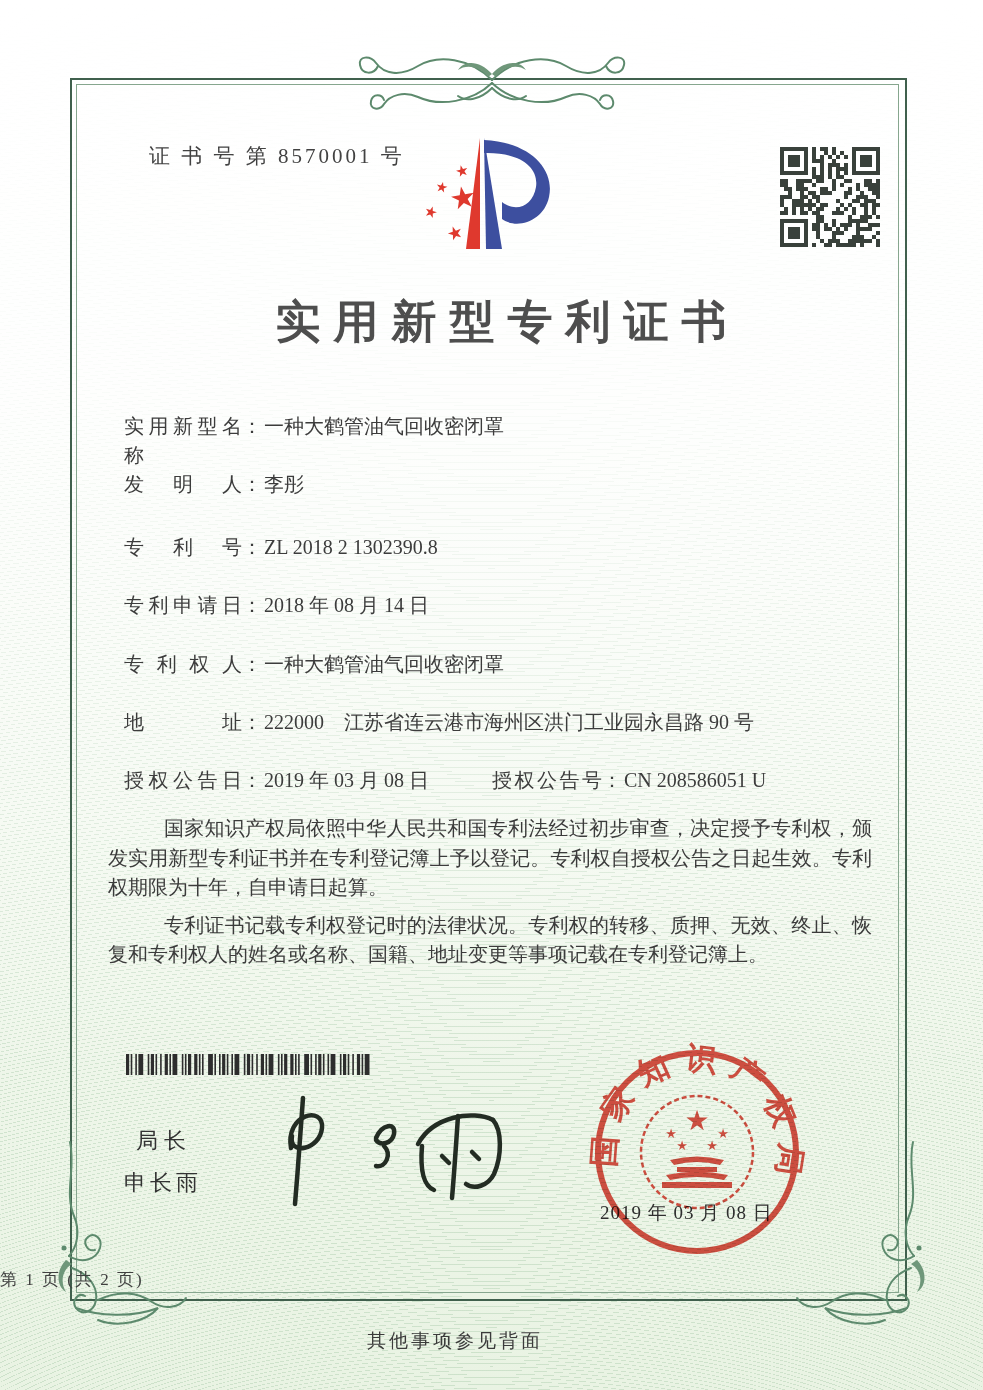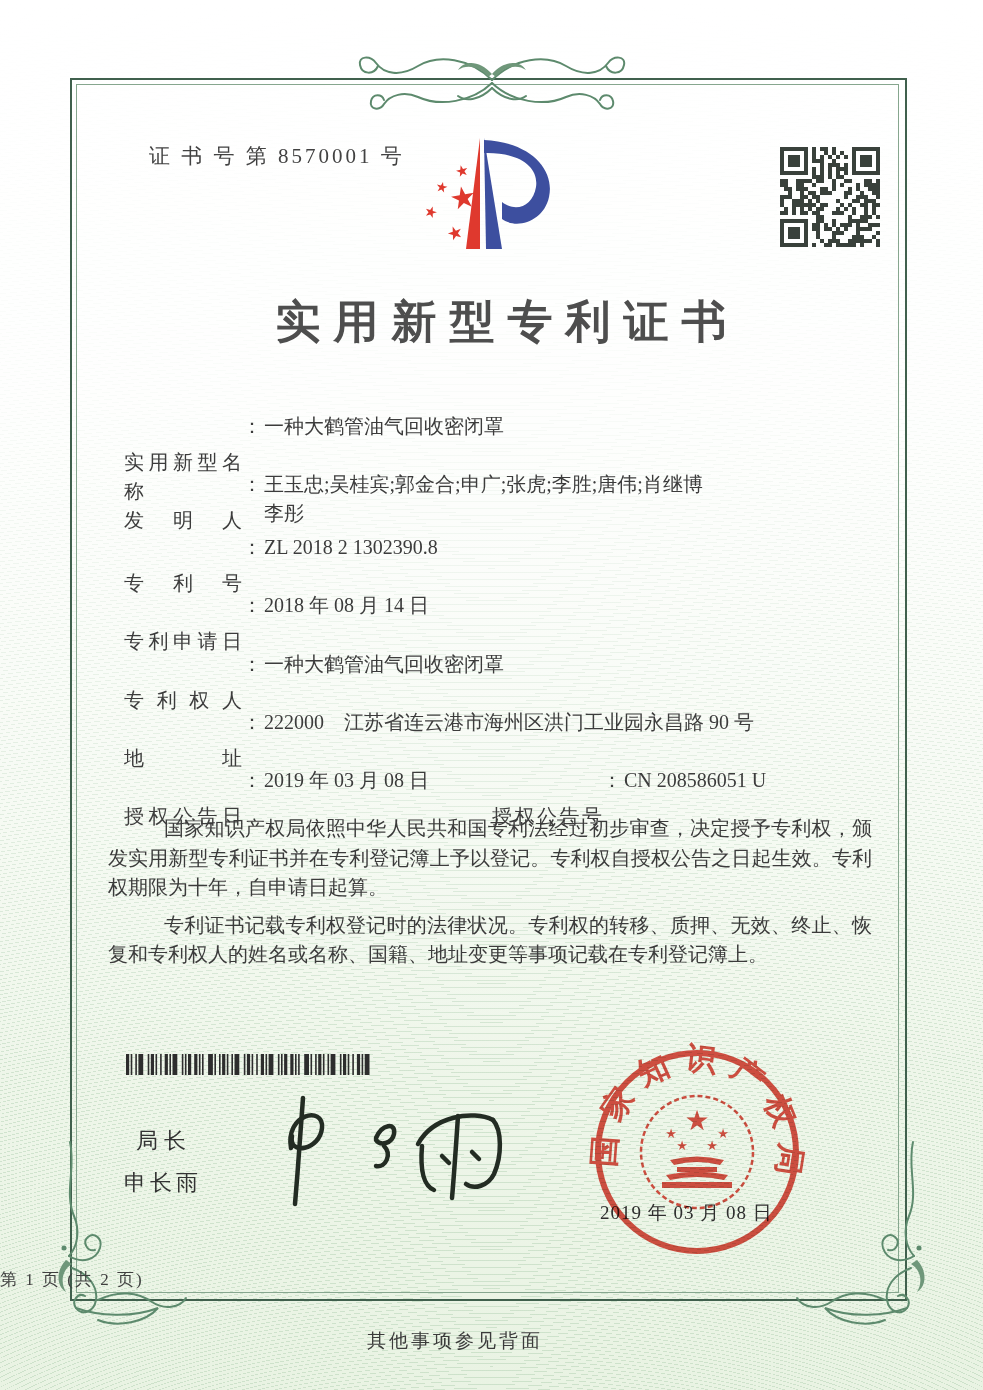--- a/index.html
+++ b/index.html
@@ -15,21 +15,21 @@
   .frame-inner{position:absolute;left:76px;top:84px;width:821px;height:1207px;border:1px solid #86a68e;}
   .orn{position:absolute;pointer-events:none;}
   .orn path{fill:none;stroke:#5d8a6d;stroke-width:2;stroke-linecap:round;}
   .orn .lf{fill:#6f977a;stroke:none;}
   .cert-no{position:absolute;left:106px;top:142px;font-size:21px;letter-spacing:3px;color:#424242;margin-left:43px;}
   .logo{position:absolute;left:405px;top:126px;}
   .qr{position:absolute;left:780px;top:147px;width:100px;height:100px;}
   .title{position:absolute;left:0;top:292px;width:983px;text-align:center;font-size:45px;font-weight:700;
          letter-spacing:13px;color:#4e4e4e;padding-left:16px;}
   .row{position:absolute;left:124px;font-size:20px;color:#3c3c3c;display:flex;line-height:29px;}
-  .lab{display:inline-block;width:118px;text-align:justify;text-align-last:justify;margin-top:36px;}
+  .lab{display:inline-block;width:118px;text-align:justify;text-align-last:justify;}
   .colon{display:inline-block;width:22px;}
   .val{white-space:nowrap;}
   .val2{line-height:29px;}
   .grant2{position:absolute;left:368px;top:0;display:flex;}
   .grant2 .lab{width:110px;}
   .paras{position:absolute;left:100px;top:806px;width:780px;font-size:20px;line-height:29.5px;
          text-align:justify;color:#3b3b3b;}
   .paras p{margin:8px;text-indent:2.8em;}
   .barcode{position:absolute;left:126px;top:1054px;}
   .signer-title{position:absolute;left:124px;top:1126px;font-size:22px;letter-spacing:6px;color:#333;margin-left:12px;}
@@ -328,21 +328,20 @@
   <div class="row" style="top:412px">
     <span class="lab">实用新型名称</span>
       <span class="colon">：</span>
       <span class="val">一种大鹤管油气回收密闭罩</span>
   </div>
 
   <div class="row" style="top:470px">
     <span class="lab">发明人</span>
       <span class="colon">：</span>
     <span class="val" style="white-space:normal">
-      <div class="val2">王玉忠;吴桂宾;郭金合;申广;张虎;李胜;唐伟;肖继博</div>
       <div class="val2">李彤</div>
     </span>
   </div>
 
   <div class="row" style="top:533px">
     <span class="lab">专利号</span>
       <span class="colon">：</span>
       <span class="val">ZL 2018 2 1302390.8</span>
   </div>
 

